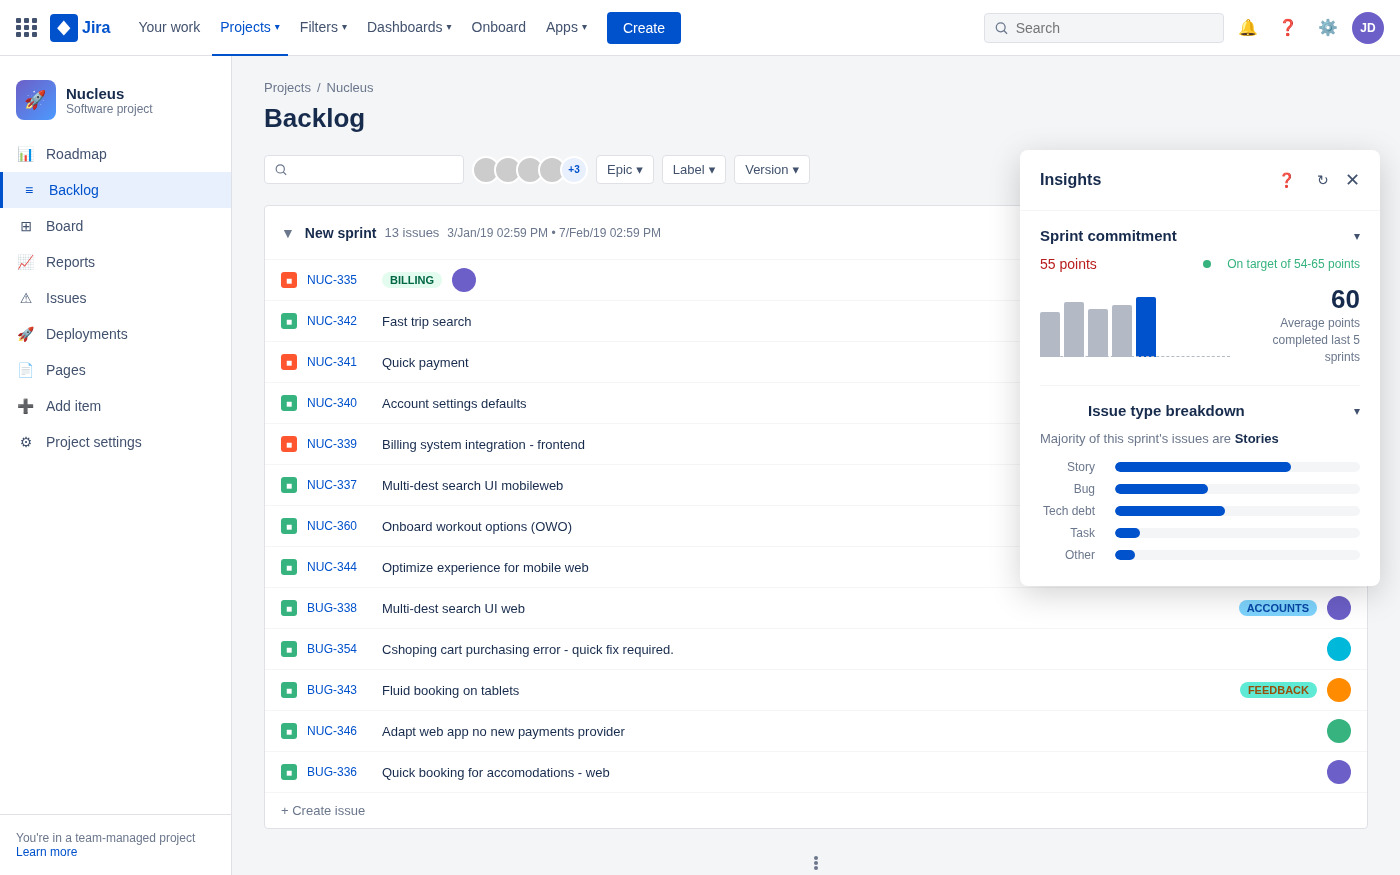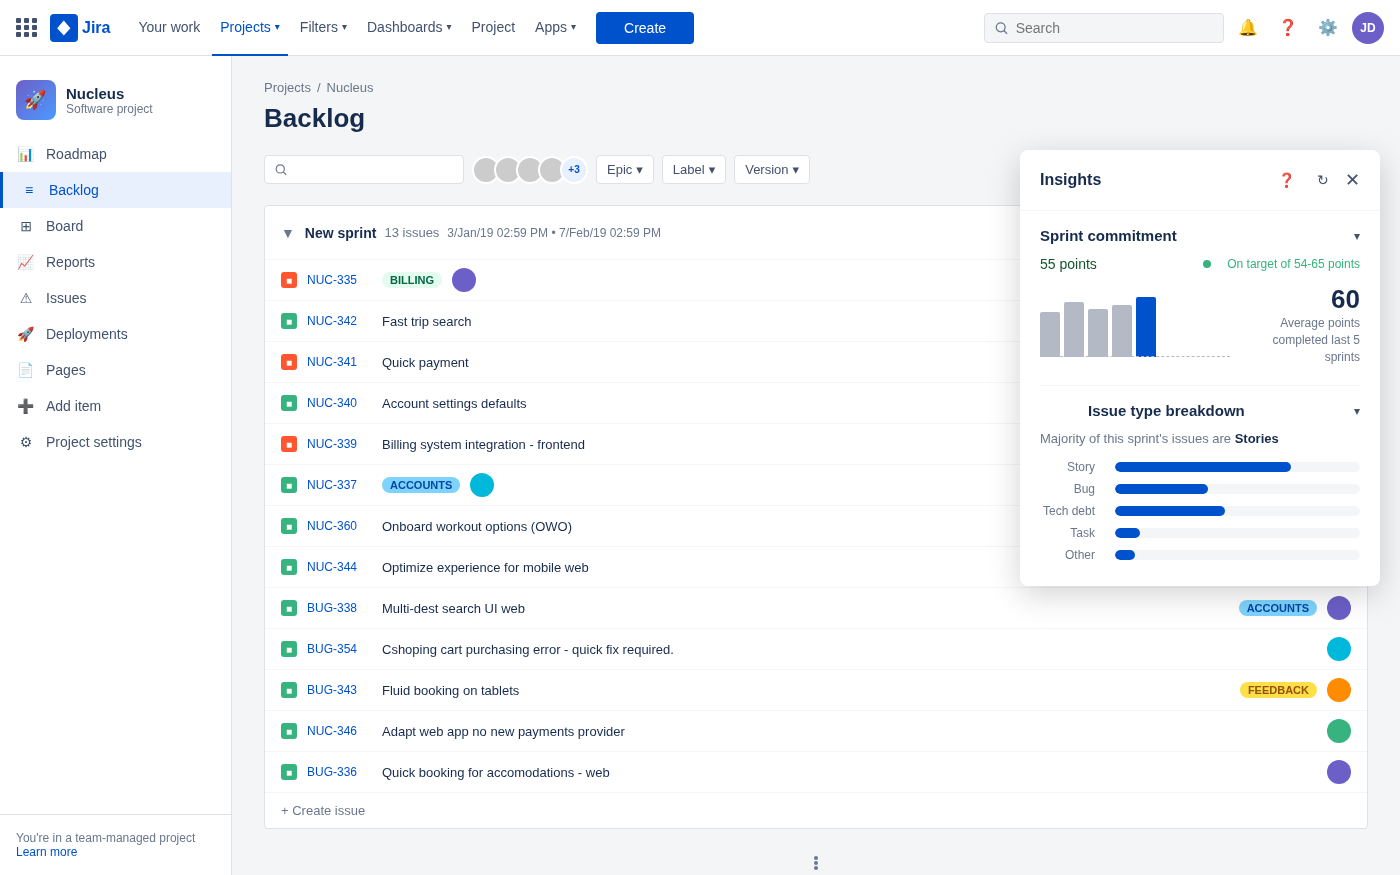--- a/index.html
+++ b/index.html
@@ -13,21 +13,21 @@
     .top-nav-left { display: flex; align-items: center; gap: 4px; }
     .apps-grid { display: grid; grid-template-columns: repeat(3,6px); gap: 2px; margin-right: 8px; cursor: pointer; }
     .apps-grid span { display: block; width: 5px; height: 5px; background: #42526e; border-radius: 1px; }
     .jira-logo { display: flex; align-items: center; gap: 4px; margin-right: 16px; text-decoration: none; }
     .jira-logo-icon { width: 28px; height: 28px; background: #0052cc; border-radius: 4px; display: flex; align-items: center; justify-content: center; }
     .jira-logo-icon svg { width: 18px; height: 18px; }
     .jira-logo-text { font-size: 16px; font-weight: 600; color: #0052cc; }
     .nav-item { padding: 0 8px; height: 56px; display: flex; align-items: center; gap: 4px; cursor: pointer; font-size: 14px; color: #42526e; border-bottom: 2px solid transparent; }
     .nav-item.active { color: #0052cc; border-bottom-color: #0052cc; }
     .nav-item .chevron { font-size: 10px; }
-    .create-btn { background: #0052cc; color: #fff; border: none; border-radius: 4px; padding: 8px 28px; font-size: 14px; font-weight: 500; cursor: pointer; margin-left: 8px; }
+    .create-btn { background: #0052cc; color: #fff; border: none; border-radius: 4px; padding: 8px 16px; font-size: 14px; font-weight: 500; cursor: pointer; margin-left: 8px; }
     .top-nav-right { display: flex; align-items: center; gap: 8px; margin-left: auto; }
     .search-box { display: flex; align-items: center; background: #f4f5f7; border: 1px solid #dfe1e6; border-radius: 4px; padding: 6px 10px; width: 240px; gap: 8px; }
     .search-box input { border: none; background: transparent; outline: none; font-size: 14px; color: #42526e; width: 100%; }
     .icon-btn { width: 32px; height: 32px; border-radius: 50%; display: flex; align-items: center; justify-content: center; cursor: pointer; color: #42526e; font-size: 16px; background: transparent; border: none; }
     .avatar { width: 32px; height: 32px; border-radius: 50%; background: #6c5fc7; display: flex; align-items: center; justify-content: center; color: #fff; font-size: 12px; font-weight: 600; cursor: pointer; overflow: hidden; }
 
     
     .main-layout { display: flex; padding-top: 56px; height: 100vh; }
 
     
@@ -85,21 +85,21 @@
     .issue-row { display: flex; align-items: center; gap: 10px; padding: 8px 16px; border-bottom: 1px solid #f4f5f7; font-size: 13px; }
     .issue-row:last-child { border-bottom: none; }
     .issue-type-icon { width: 16px; height: 16px; border-radius: 3px; display: flex; align-items: center; justify-content: center; font-size: 10px; flex-shrink: 0; }
     .issue-type-icon.story { background: #36b37e; color: #fff; }
     .issue-type-icon.bug { background: #ff5630; color: #fff; }
     .issue-key { color: #0052cc; font-size: 12px; min-width: 65px; cursor: pointer; }
     .issue-summary { flex: 1; color: #172b4d; }
     .issue-label { padding: 2px 8px; border-radius: 12px; font-size: 11px; font-weight: 600; }
     .issue-label.billing { background: #e3fcef; color: #006644; }
     .issue-label.accounts { background: #7dd3fc; color: #0747a6; }
-    .issue-label.feedback { background: #fde047; color: #974f0c; }
+    .issue-label.feedback { background: #5eead4; color: #974f0c; }
     .issue-avatar { width: 24px; height: 24px; border-radius: 50%; background: #6c5fc7; display: flex; align-items: center; justify-content: center; color: #fff; font-size: 9px; font-weight: 600; flex-shrink: 0; }
 
     
     .create-issue-row { display: flex; align-items: center; gap: 6px; padding: 10px 16px; color: #6b778c; font-size: 13px; cursor: pointer; }
 
     
     .section-divider { display: flex; align-items: center; justify-content: center; padding: 8px 0; cursor: pointer; color: #6b778c; }
 
     
     .insights-panel {
@@ -112,21 +112,21 @@
     .insights-header-icons { display: flex; align-items: center; gap: 8px; }
     .icon-circle { width: 28px; height: 28px; border-radius: 50%; display: flex; align-items: center; justify-content: center; cursor: pointer; color: #42526e; font-size: 14px; }
     .close-icon-btn { background: transparent; border: none; cursor: pointer; font-size: 18px; color: #42526e; line-height: 1; }
     .insights-body { padding: 16px 20px; }
 
     
     .commitment-section { margin-bottom: 20px; }
     .commitment-header { display: flex; align-items: center; justify-content: space-between; margin-bottom: 12px; }
     .commitment-title { font-size: 15px; font-weight: 600; color: #172b4d; }
     .commitment-meta { display: flex; align-items: center; justify-content: space-between; margin-bottom: 12px; }
-    .points-label { font-size: 14px; color: #14532d; font-weight: 500; }
+    .points-label { font-size: 14px; color: #b91c1c; font-weight: 500; }
     .on-target { display: flex; align-items: center; gap: 16px; font-size: 12px; color: #36b37e; }
     .on-target-dot { width: 8px; height: 8px; background: #36b37e; border-radius: 50%; }
     .chart-area { display: flex; align-items: flex-end; gap: 4px; height: 60px; position: relative; margin-bottom: 8px; }
     .chart-bar { width: 20px; border-radius: 2px 2px 0 0; }
     .big-number { font-size: 26px; font-weight: 700; color: #172b4d; }
     .avg-label { font-size: 12px; color: #6b778c; line-height: 1.4; max-width: 120px; }
     .dashed-line { position: absolute; bottom: 0; left: 0; right: 0; border-top: 1px dashed #b3bac5; }
 
     
     .breakdown-section { }
@@ -182,21 +182,21 @@
     </div>
     <div class="nav-item">
       <span>Filters</span>
       <span class="chevron">▾</span>
     </div>
     <div class="nav-item">
       <span>Dashboards</span>
       <span class="chevron">▾</span>
     </div>
     <div class="nav-item">
-      <span>Project</span>
+      <span>Onboard</span>
     </div>
     <div class="nav-item">
       <span>Apps</span>
       <span class="chevron">▾</span>
     </div>
     <button class="create-btn">Create</button>
   </div>
   <div class="top-nav-right">
     <div class="search-box">
       <svg width="14" height="14" viewBox="0 0 20 20" fill="#6b778c">
@@ -358,20 +358,21 @@
       <div class="issue-row">
         <div class="issue-type-icon bug">■</div>
         <span class="issue-key">NUC-339</span>
         <span class="issue-summary">Billing system integration - frontend</span>
         <span class="issue-label"></span>
         <div class="issue-avatar av-purple"></div>
       </div>
       <div class="issue-row">
         <div class="issue-type-icon story">■</div>
         <span class="issue-key">NUC-337</span>
+        <span class="issue-summary">Multi-dest search UI mobileweb</span>
         <span class="issue-label accounts">ACCOUNTS</span>
         <div class="issue-avatar av-teal"></div>
       </div>
       <div class="issue-row">
         <div class="issue-type-icon story">■</div>
         <span class="issue-key">NUC-360</span>
         <span class="issue-summary">Onboard workout options (OWO)</span>
         <span class="issue-label accounts">ACCOUNTS</span>
         <div class="issue-avatar av-orange"></div>
       </div>

